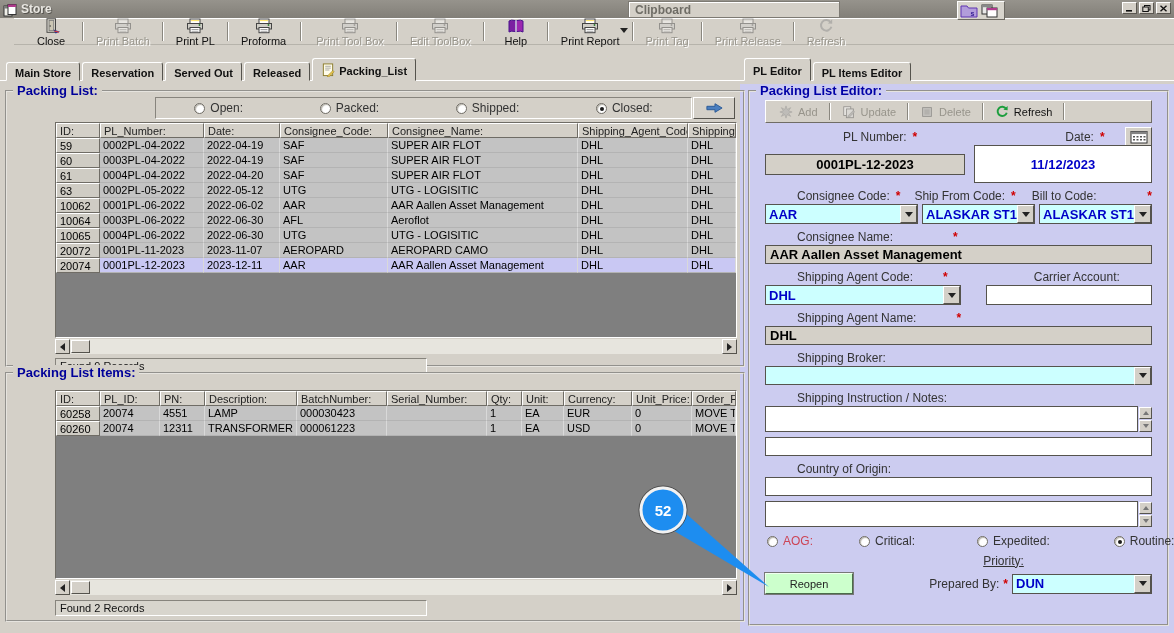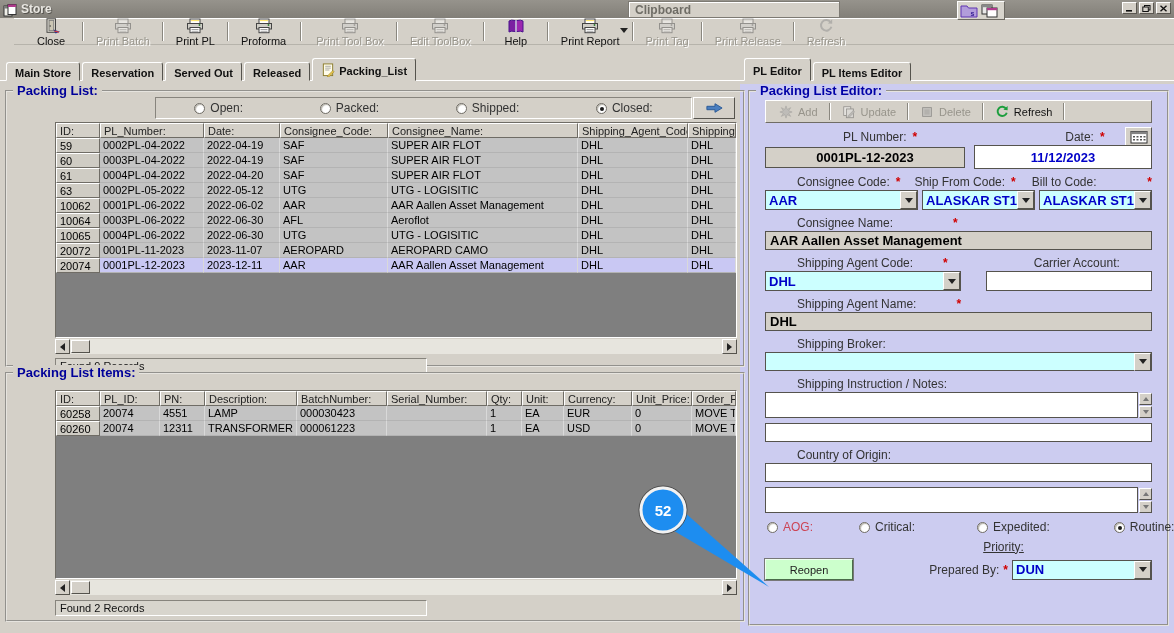--- a/index.html
+++ b/index.html
@@ -103,21 +103,21 @@
   .ebtn { display:flex; align-items:center; gap:5px; padding:1px 9px; font-size:11px; color:#111; }
   .ebtn.off { color:#97948b; }
   .ebtn.off .eicon { filter:grayscale(1) opacity(.5); }
   .ebtn .eicon svg { width:14px; height:14px; display:block; }
   .esep { width:0; height:17px; border-left:1px solid #8a877f; border-right:1px solid #fff; margin:0 2px; }
   .lblrow { display:flex; align-items:center; height:16px; }
   .req { color:#d00000; font-weight:bold; margin-left:6px; }
   .fldrow { display:flex; align-items:center; margin-bottom:5px; }
   .robox { background:#d4d0c8; border:1px solid #55534d; font-weight:bold; font-size:13px; color:#000;
     height:21px; display:flex; align-items:center; padding:0 4px; }
-  .whbox { background:#fff; border:1px solid #55534d; height:24px; display:flex; align-items:center; padding:0 4px; }
+  .whbox { background:#fff; border:1px solid #55534d; height:38px; display:flex; align-items:center; padding:0 4px; }
   .bluetext { color:#0000c8; font-weight:bold; font-size:13px; }
   .combo { background:#ccffff; border:1px solid #55534d; height:20px; display:flex; align-items:center; }
   .combo .cval { flex:1 1 auto; padding:0 3px; font-size:13px; font-weight:bold; color:#0000c8; white-space:nowrap; overflow:hidden; }
   .cbtn { width:17px; height:18px; background:#d4d0c8; border:1px solid; border-color:#fff #55534d #55534d #fff;
     display:flex; align-items:center; justify-content:center; flex:0 0 auto; }
   .tri-d { width:0;height:0;border-left:4px solid transparent;border-right:4px solid transparent;border-top:5px solid #222; }
   .ta { background:#fff; border:1px solid #55534d; height:26px; flex:1 1 auto; }
   .spin { width:13px; display:flex; flex-direction:column; gap:1px; margin-left:1px; }
   .spbtn { height:12px; background:#d4d0c8; border:1px solid; border-color:#fff #55534d #55534d #fff;
     display:flex; align-items:center; justify-content:center; }

